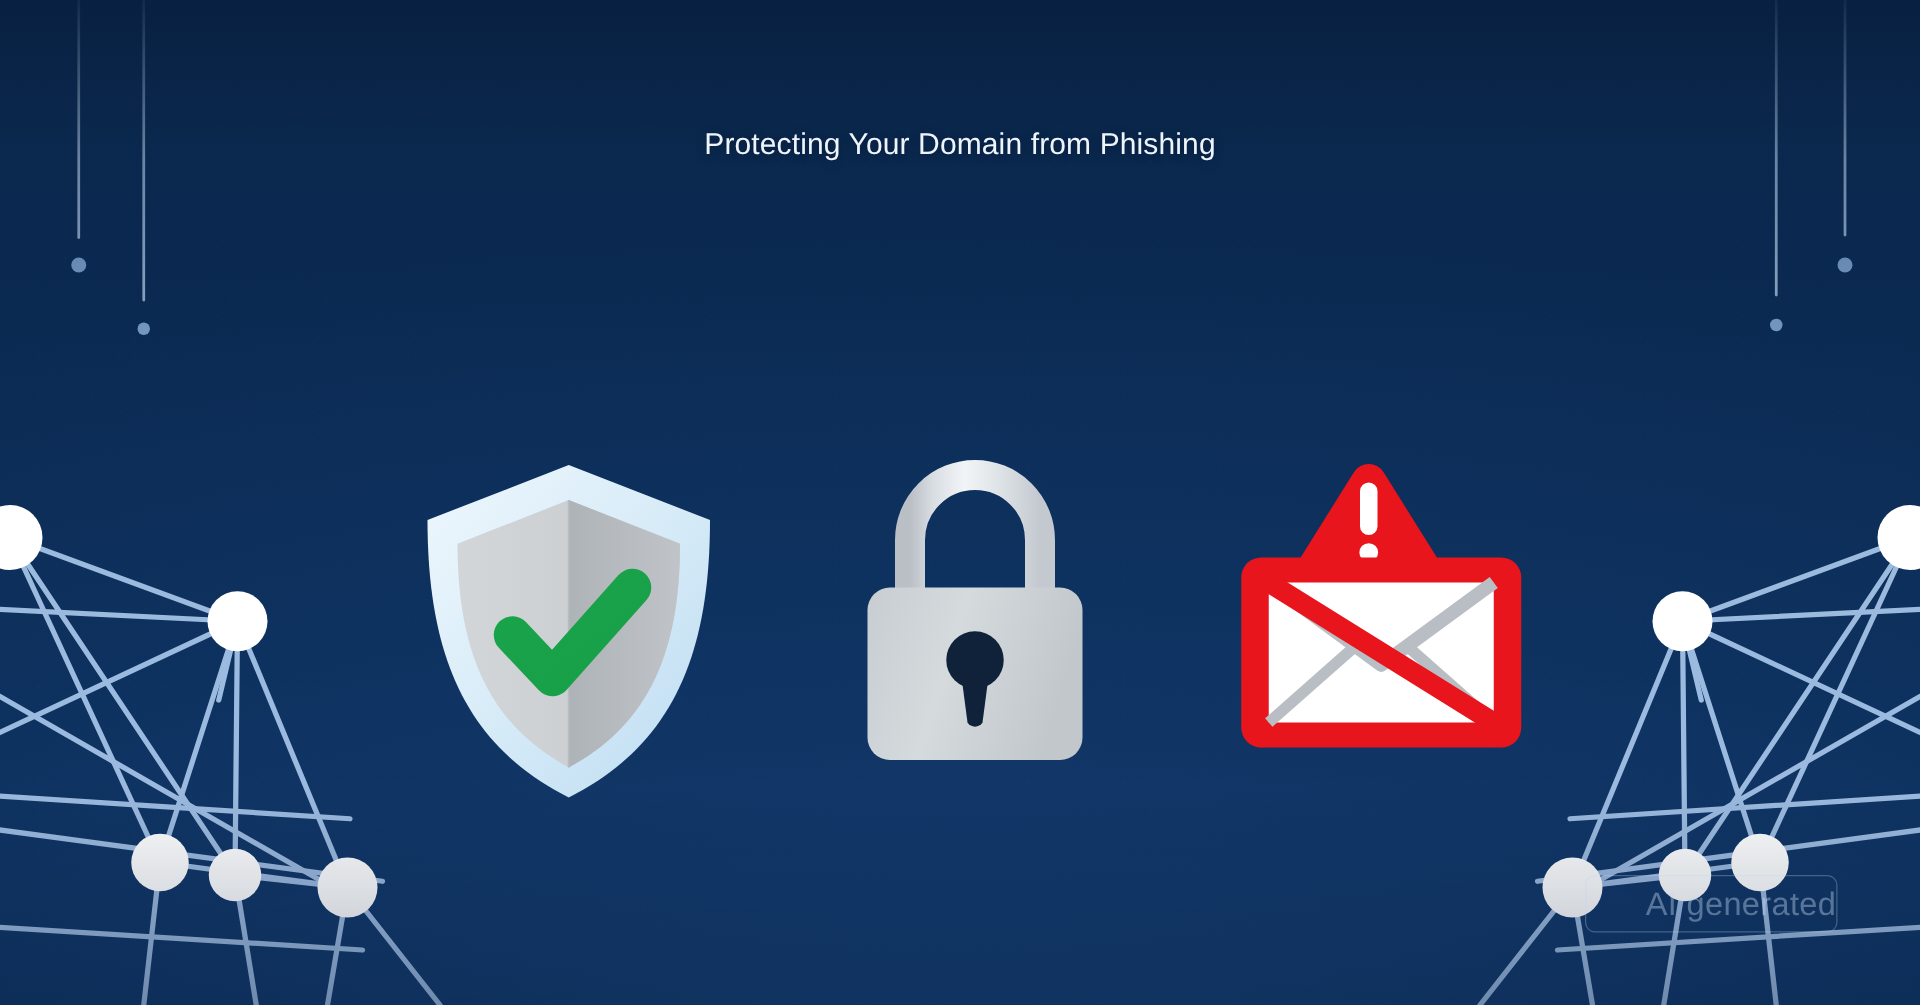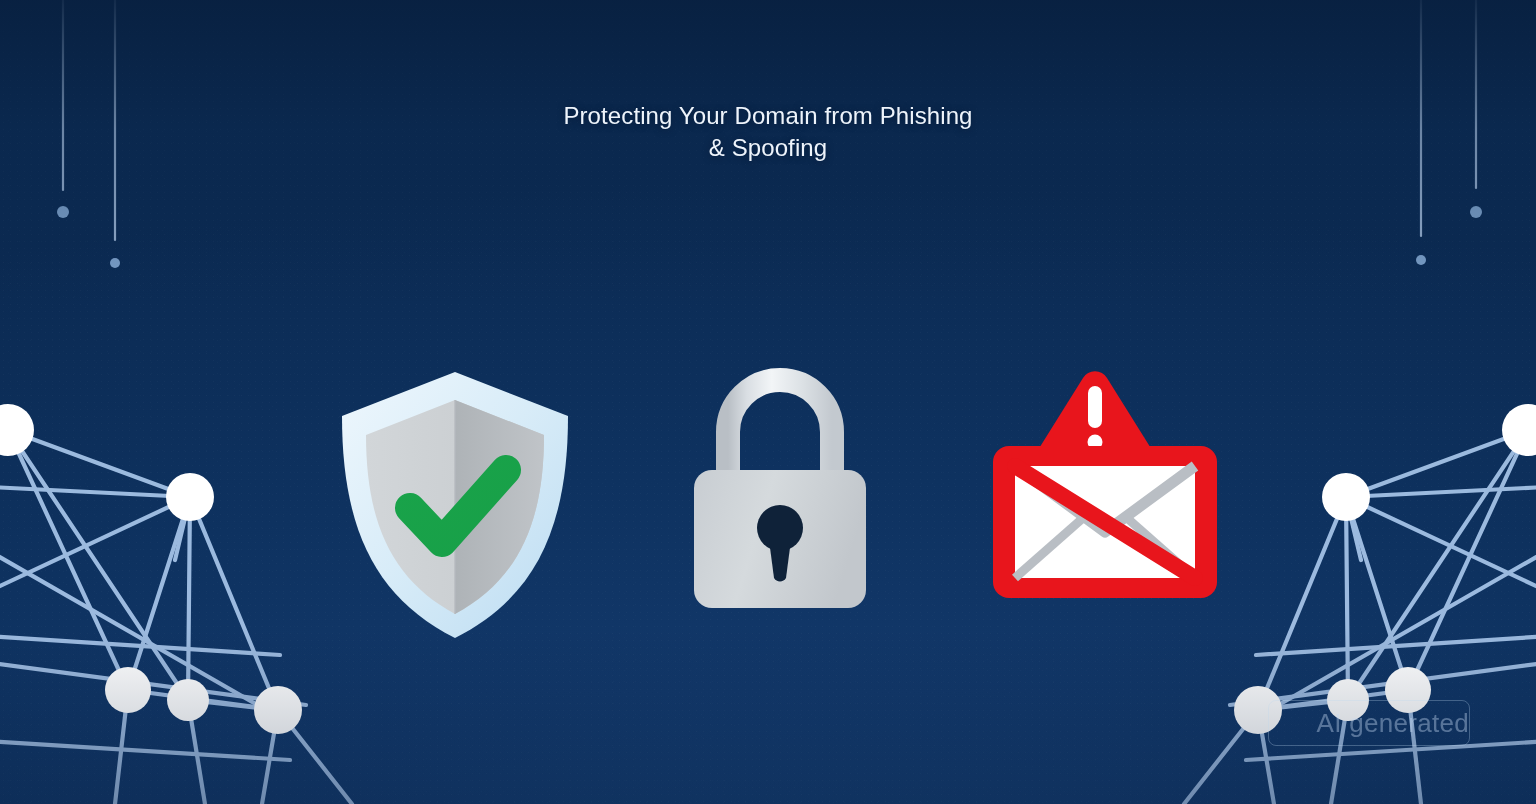--- a/index.html
+++ b/index.html
@@ -203,21 +203,20 @@
         <circle cx="278" cy="710" r="24"></circle>
       </g>
     </g>
   </svg>
 
   <div class="bg-vignette"></div>
 
   <div class="text-block">
     <p class="subhead">
       <span class="s1">Protecting Your Domain from Phishing</span>
-      <span class="s2">&amp; Spoofing</span>
     </p>
   </div>
 
   <div class="icon-row">
 
     <svg class="icon icon-shield" viewBox="0 0 270 290" xmlns="http://www.w3.org/2000/svg">
       <defs>
         <linearGradient id="shieldRim" x1="0" y1="0" x2="1" y2="1">
           <stop offset="0%" stop-color="#eef7fd"></stop>
           <stop offset="48%" stop-color="#d8ecf8"></stop>

